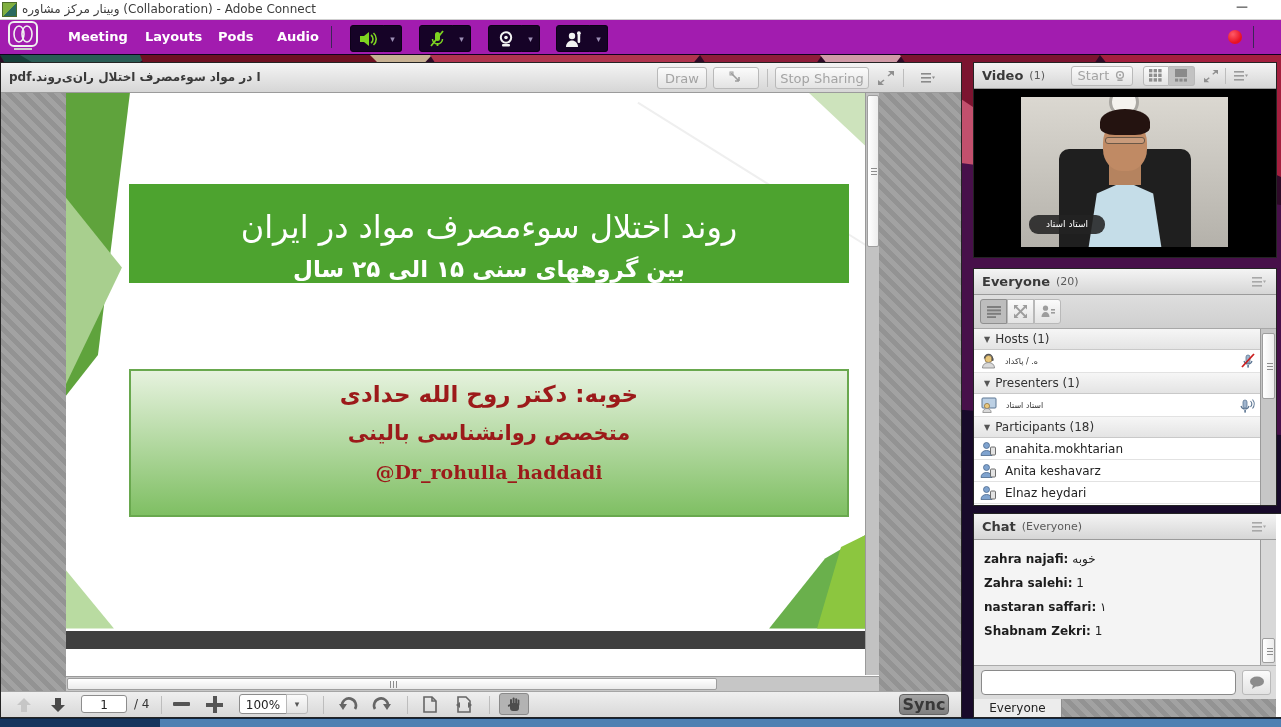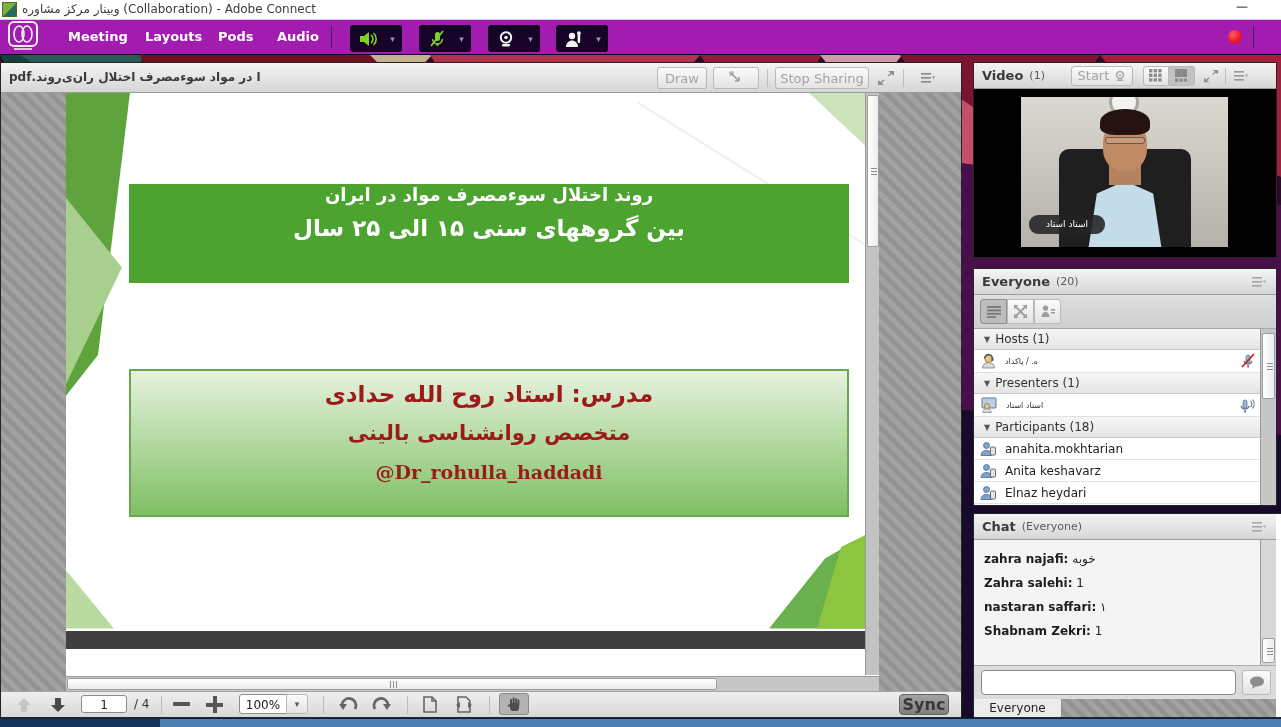--- a/index.html
+++ b/index.html
@@ -147,26 +147,26 @@
     <div class="abs" style="left:65px;top:30px;width:799px;height:582px;background:#fff;overflow:hidden;">
       <div class="abs" style="left:0;top:0;width:799px;height:582px;clip-path:polygon(0 0,8% 0,4% 45%,0 52%);background:#5fa33c;"></div>
       <div class="abs" style="left:0;top:0;width:799px;height:582px;clip-path:polygon(0 18%,7% 30%,0 50%);background:#a8cf8e;"></div>
       <div class="abs" style="left:0;top:0;width:799px;height:582px;clip-path:polygon(93% 0,100% 0,100% 9%);background:#cde3bc;"></div>
       <div class="abs" style="left:0;top:0;width:799px;height:582px;clip-path:polygon(100% 76%,100% 92%,88% 92%,95% 80%);background:#6ab04c;"></div>
       <div class="abs" style="left:0;top:0;width:799px;height:582px;clip-path:polygon(97% 78%,100% 76%,100% 92%,94% 92%);background:#8cc63f;"></div>
       <div class="abs" style="left:0;top:0;width:799px;height:582px;clip-path:polygon(0 82%,6% 92%,0 92%);background:#b9dba1;"></div>
       <div class="abs" style="left:540px;top:120px;width:420px;height:2px;background:#efefef;transform:rotate(32deg);"></div>
 
       <div class="abs" style="left:63px;top:91px;width:720px;height:99px;background:#4da32f;color:#fff;text-align:center;" dir="rtl">
-        <div style="font-size:18px;font-weight:bold;margin-top:0;">روند اختلال سوءمصرف مواد در ایران</div>
+        <div style="font-size:32px;font-weight:normal;margin-top:24px;">روند اختلال سوءمصرف مواد در ایران</div>
         <div style="font-size:23px;font-weight:bold;margin-top:10px;">بین گروههای سنی ۱۵ الی ۲۵ سال</div>
       </div>
 
       <div class="abs" style="left:63px;top:276px;width:720px;height:148px;background:linear-gradient(#e6f2de,#7fbf63);border:2px solid #69a84e;box-sizing:border-box;color:#9c1a1a;text-align:center;" dir="rtl">
-        <div style="font-size:23px;font-weight:bold;margin-top:10px;">مدرس: استاد روح الله حدادی</div>
+        <div style="font-size:23px;font-weight:bold;margin-top:10px;">خوبه: دکتر روح الله حدادی</div>
         <div style="font-size:21px;font-weight:bold;margin-top:14px;">متخصص روانشناسی بالینی</div>
         <div style="font-size:19px;font-weight:bold;margin-top:16px;font-family:'DejaVu Serif',serif;" dir="ltr">@Dr_rohulla_haddadi</div>
       </div>
 
       <div class="abs" style="left:0;top:538px;width:799px;height:18px;background:#3f3f3f;"></div>
     </div>
 
     <div class="abs" style="left:864px;top:30px;width:14px;height:582px;background:#c2c2c2;border-left:1px solid #9a9a9a;box-sizing:border-box;">
       <div class="thumb abs" style="left:1px;top:2px;width:12px;height:152px;">
         <div class="grip abs" style="left:3px;top:72px;width:6px;height:8px;"></div>

